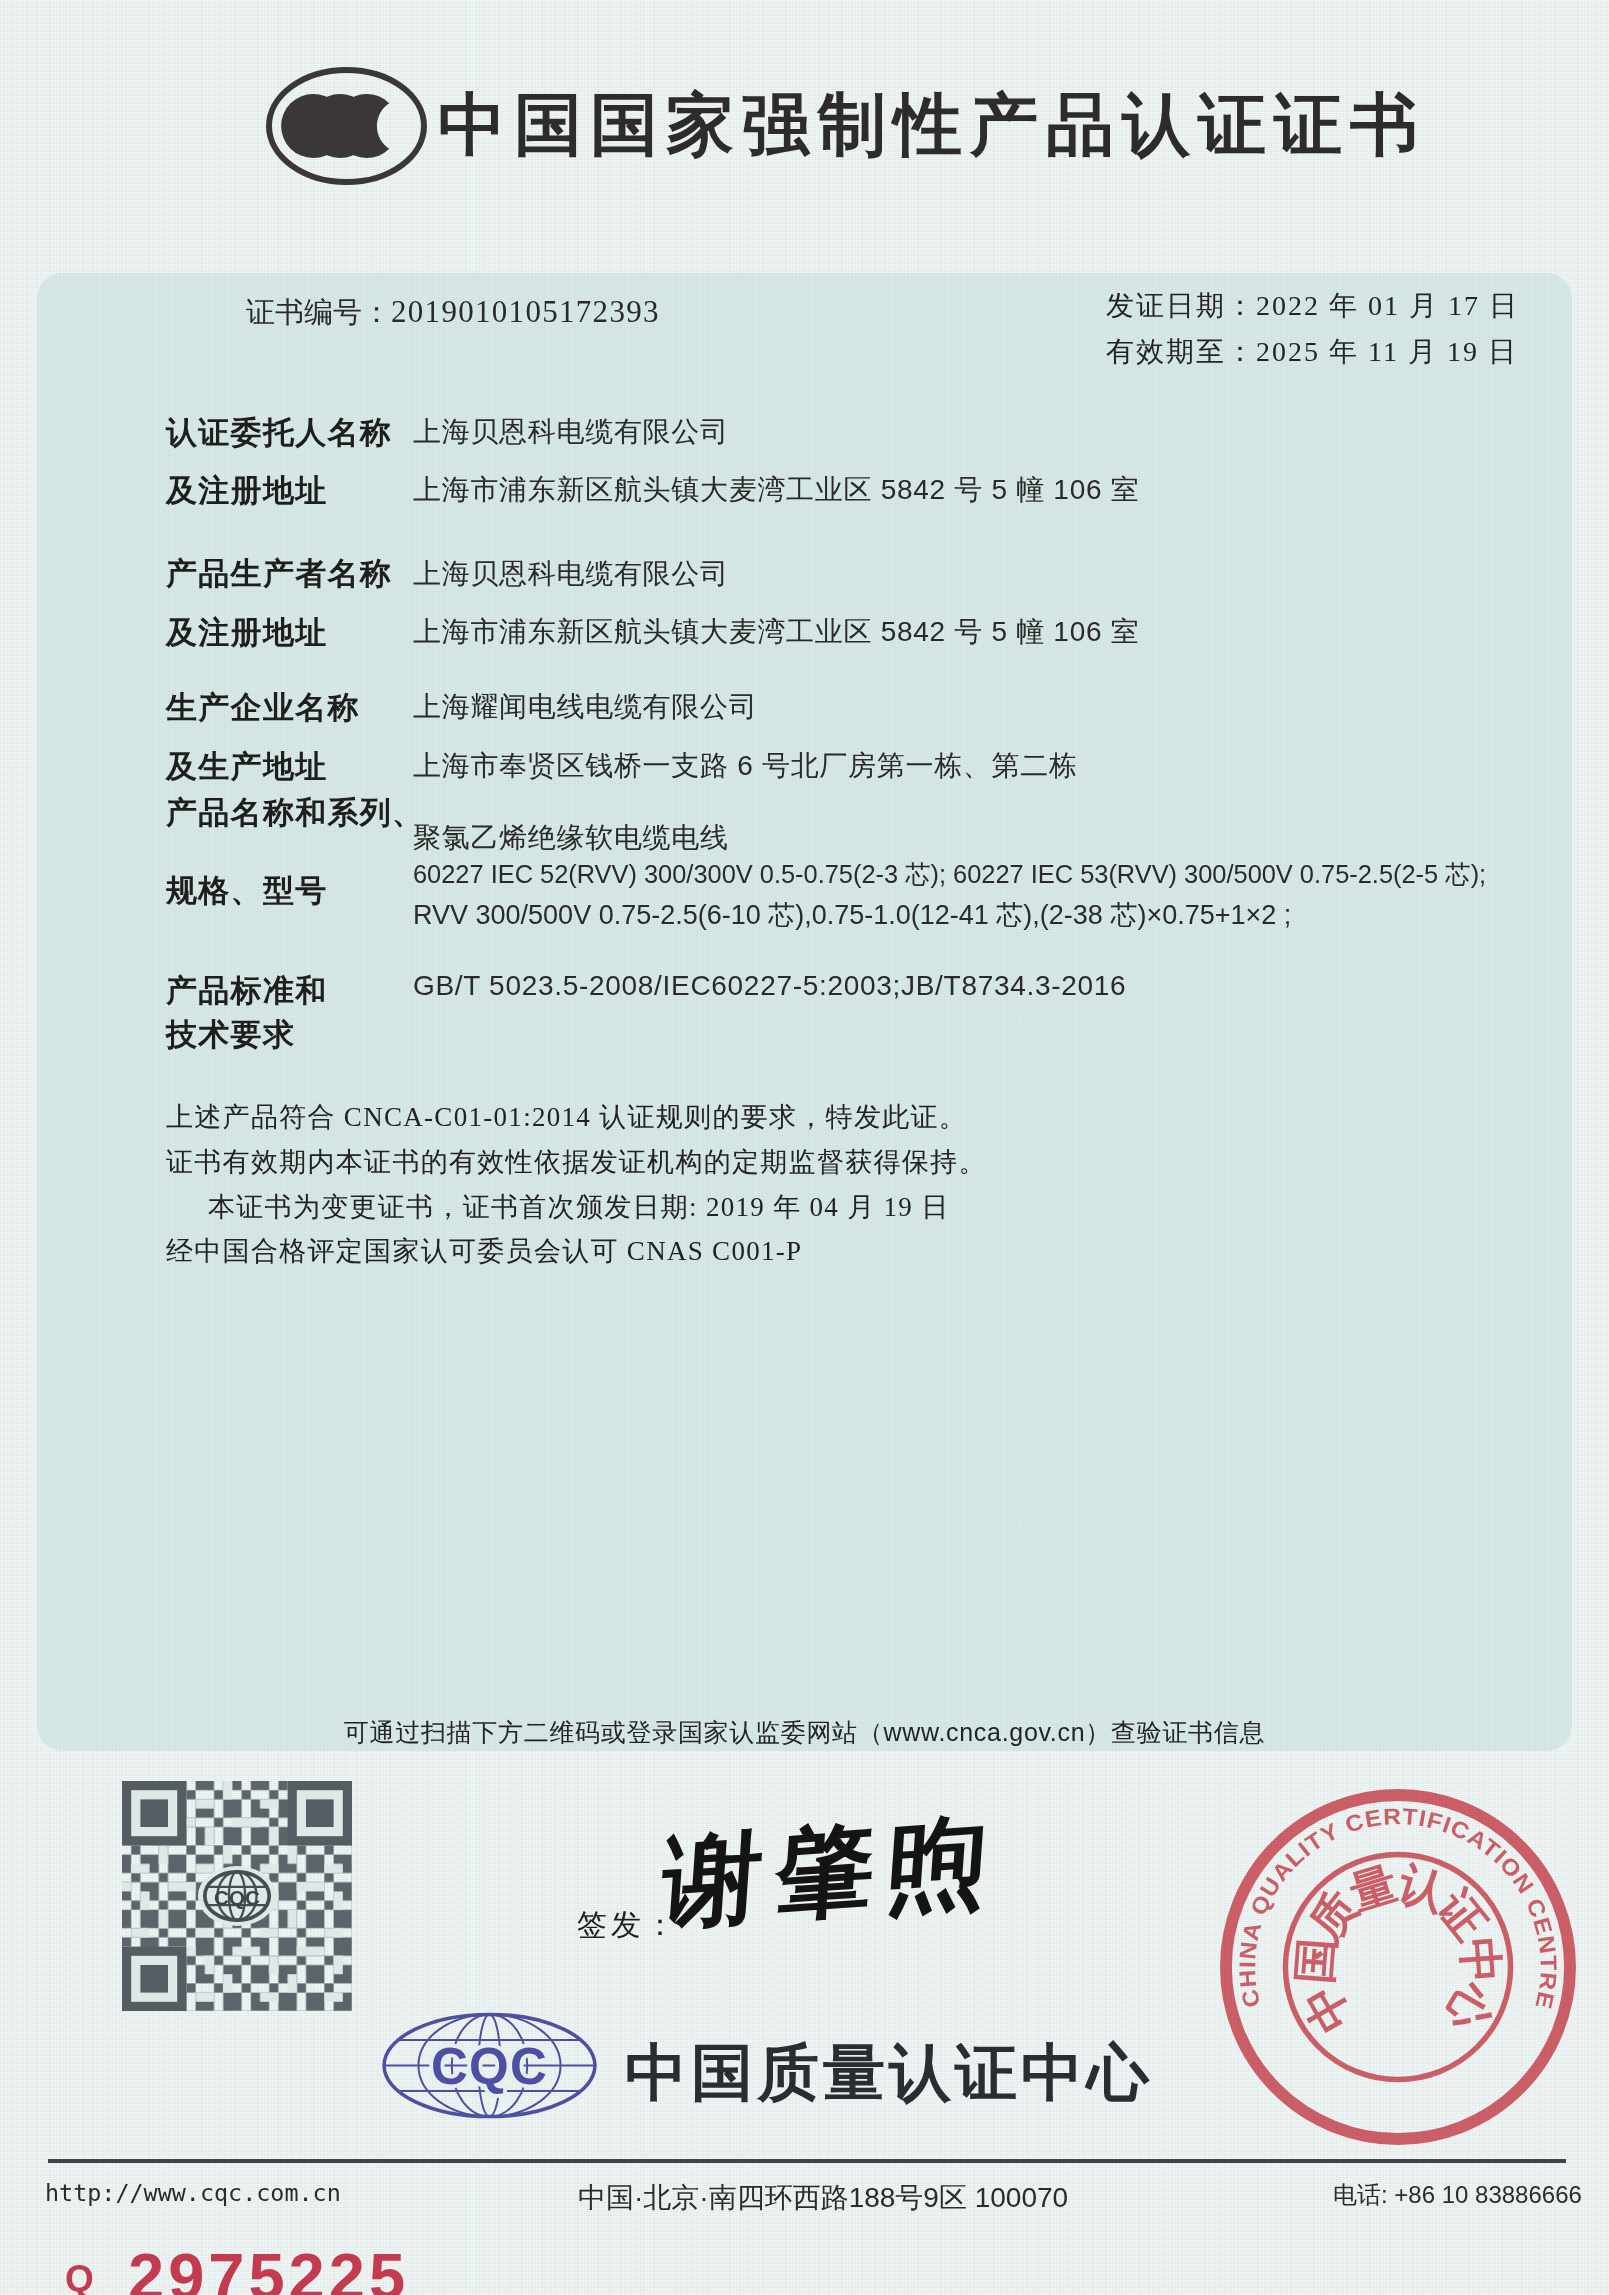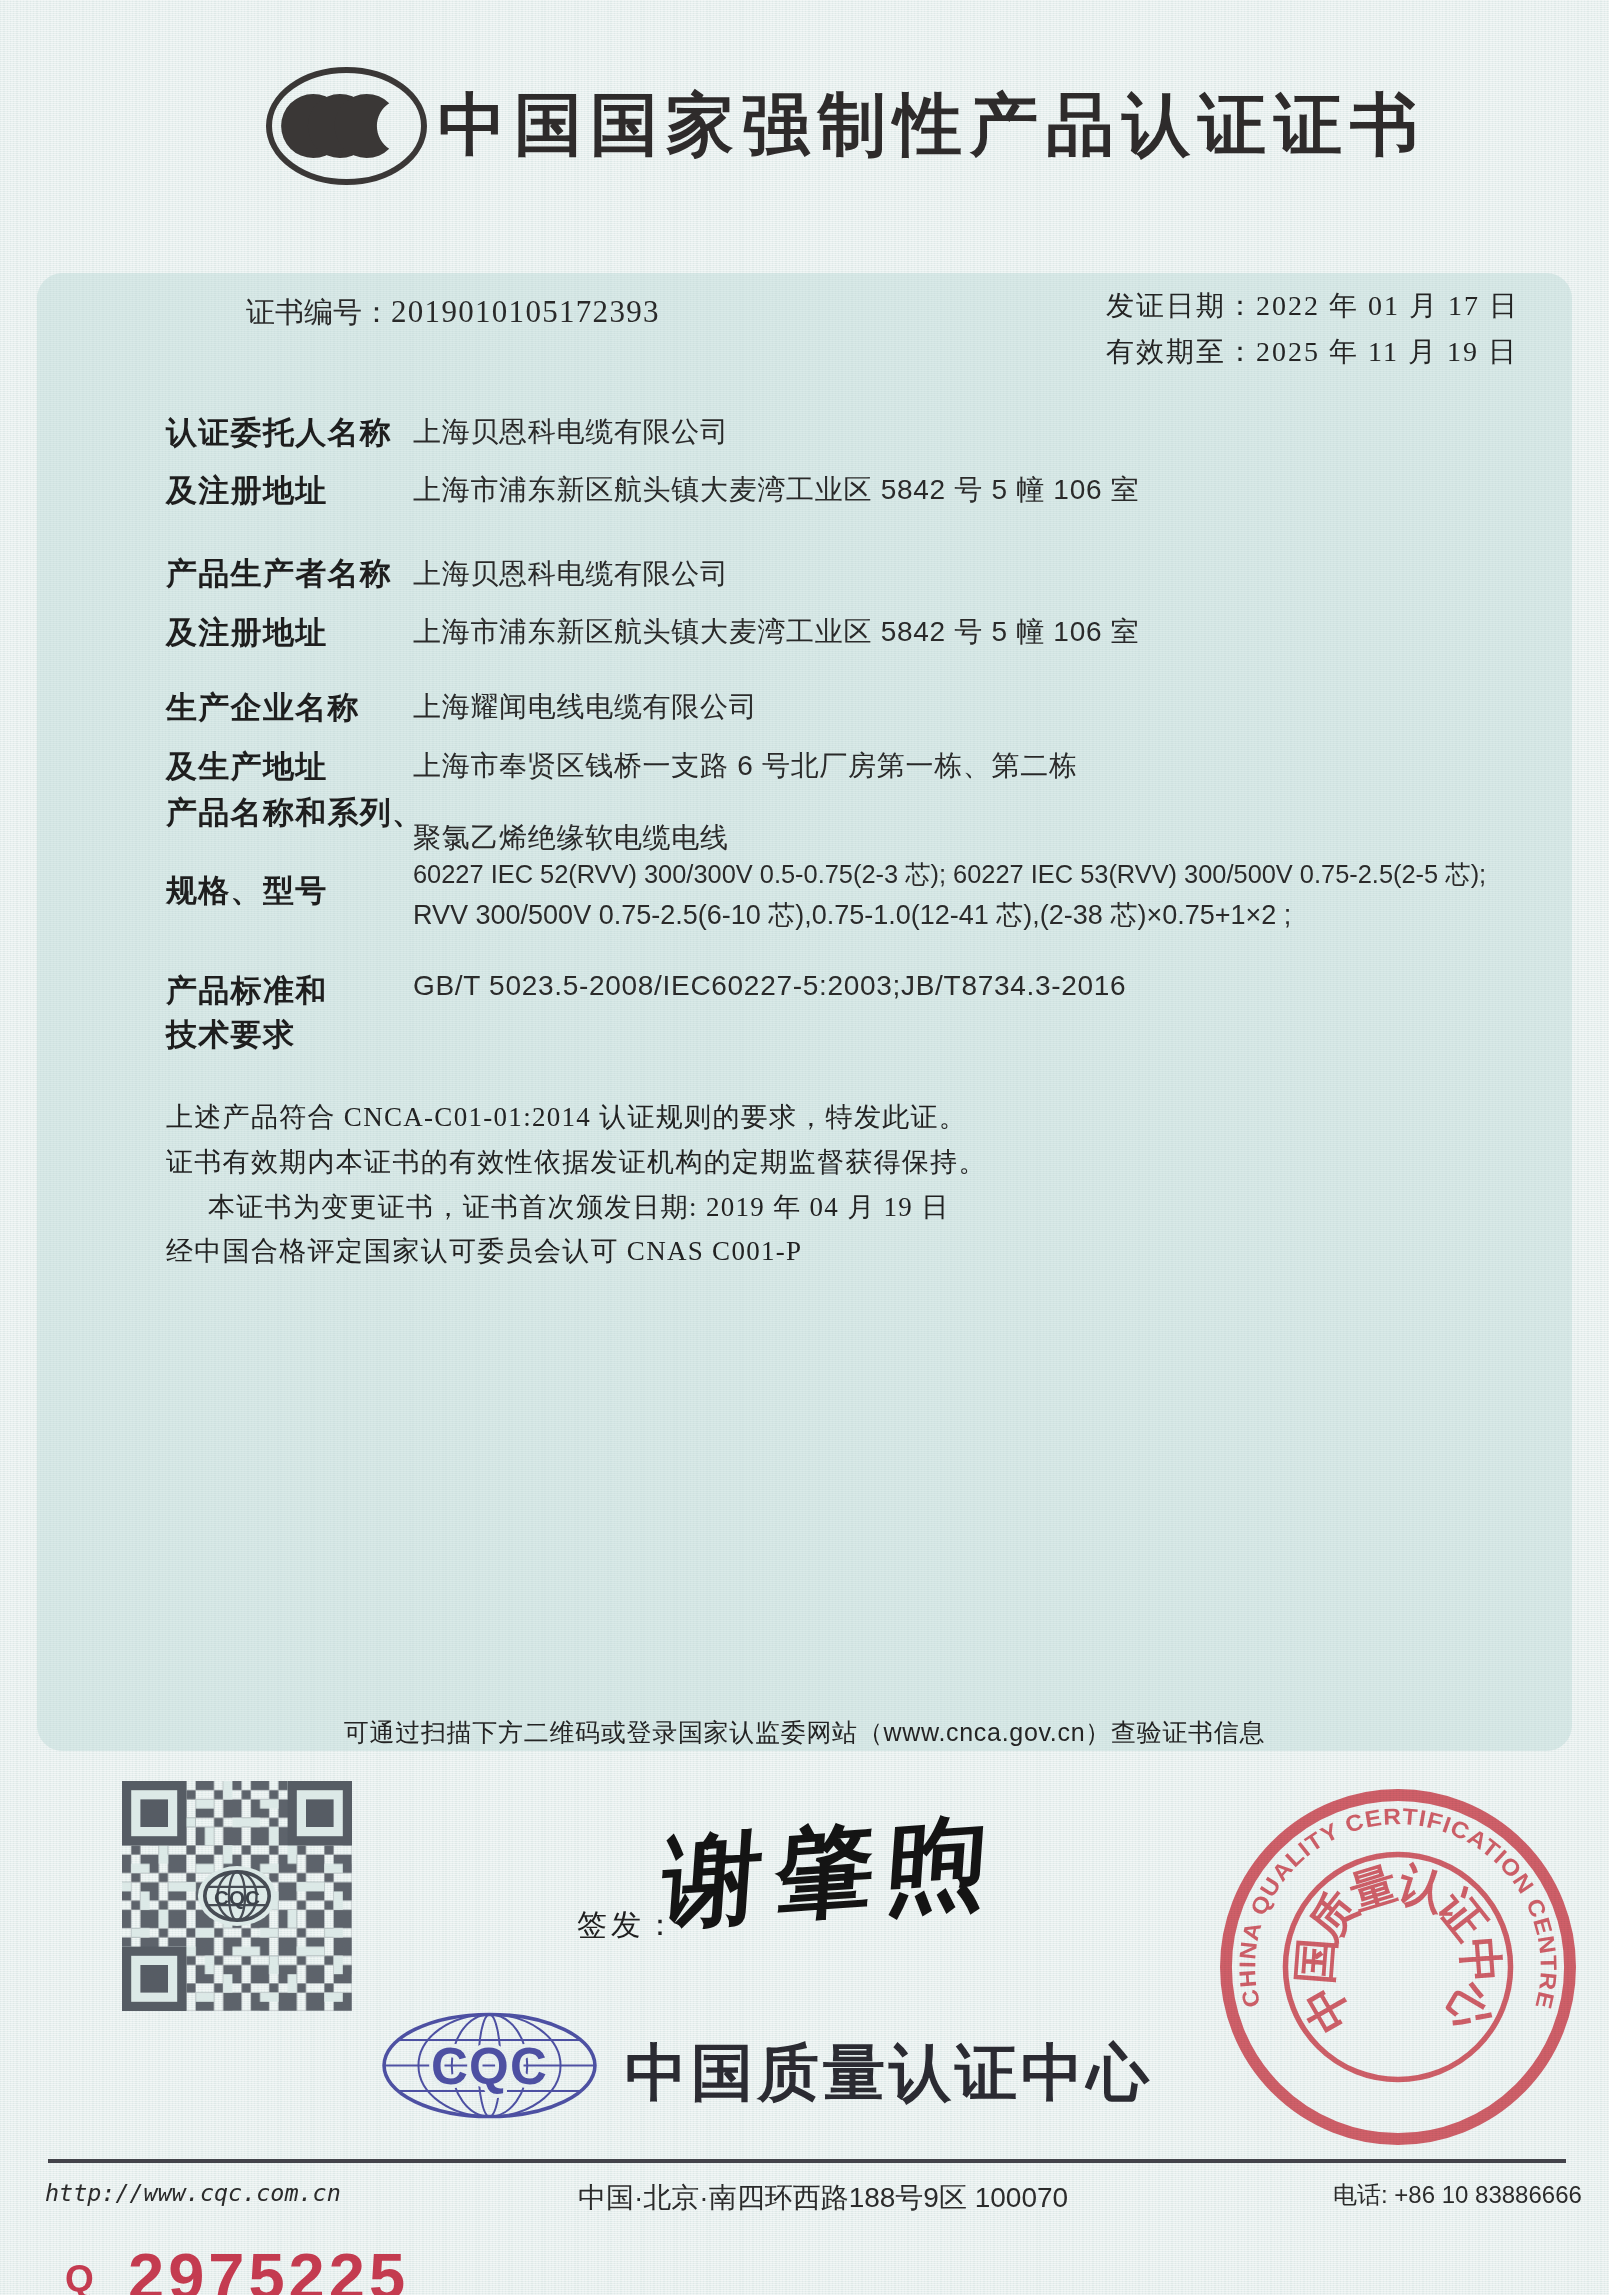--- a/index.html
+++ b/index.html
@@ -189,21 +189,21 @@
         <text x="86.8" y="57.0" transform="rotate(-17.1 86.8 57.0)" dominant-baseline="central">量</text>
         <text x="113.2" y="57.0" transform="rotate(17.1 113.2 57.0)" dominant-baseline="central">认</text>
         <text x="135.2" y="71.9" transform="rotate(51.4 135.2 71.9)" dominant-baseline="central">证</text>
         <text x="144.9" y="96.6" transform="rotate(85.7 144.9 96.6)" dominant-baseline="central">中</text>
         <text x="139.0" y="122.5" transform="rotate(120 139.0 122.5)" dominant-baseline="central">心</text>
       </g>
     </svg>
   </div>
 
   <div class="footer-divider"></div>
-  <div class="abs ft mono" style="left:45px;top:2179px;font-style:italic;">http://www.cqc.com.cn</div>
+  <div class="abs ft mono" style="left:45px;top:2179px;">http://www.cqc.com.cn</div>
   <div class="abs ft" style="left:578px;top:2179px;font-size:28px;">中国·北京·南四环西路188号9区  100070</div>
   <div class="abs ft" style="left:1333px;top:2179px;font-size:24px;">电话: +86 10 83886666</div>
 
   <div class="abs serial" style="left:65px;top:2258px;font-size:37px;">Q</div>
   <div class="abs serial" style="left:128px;top:2239px;font-size:65px;letter-spacing:4px;">2975225</div>
 
 </div>
 
 
 </body></html>

